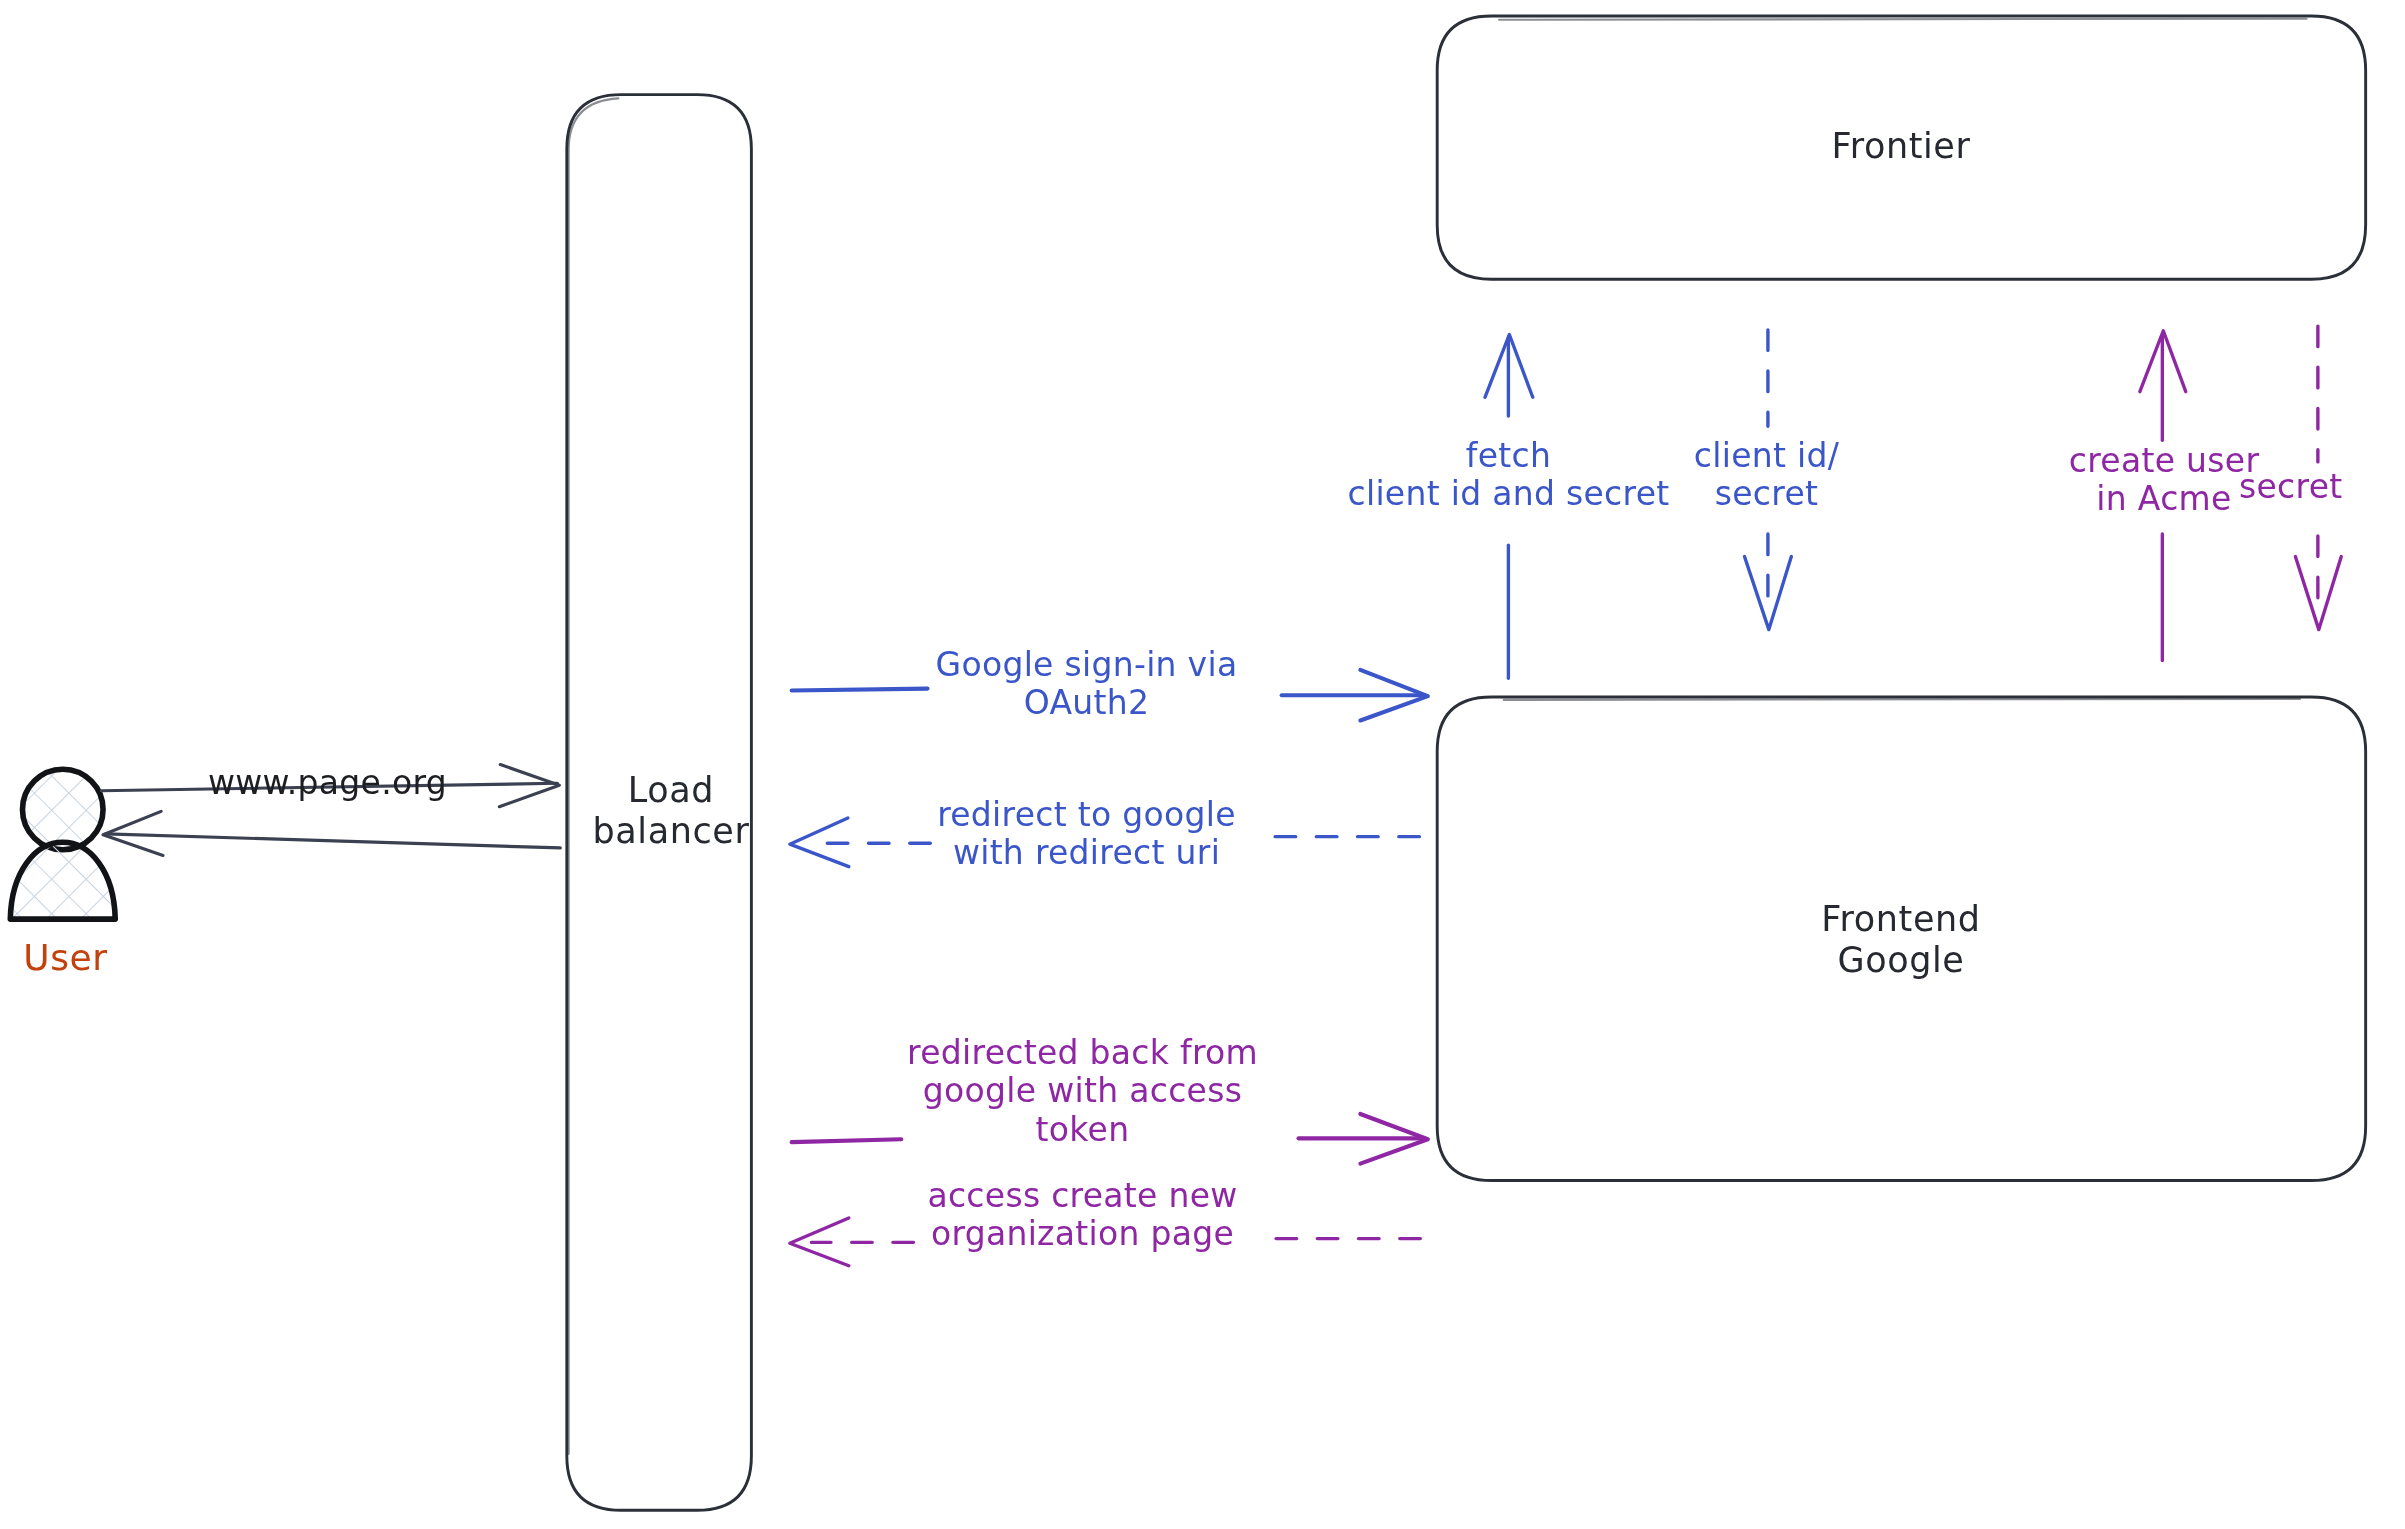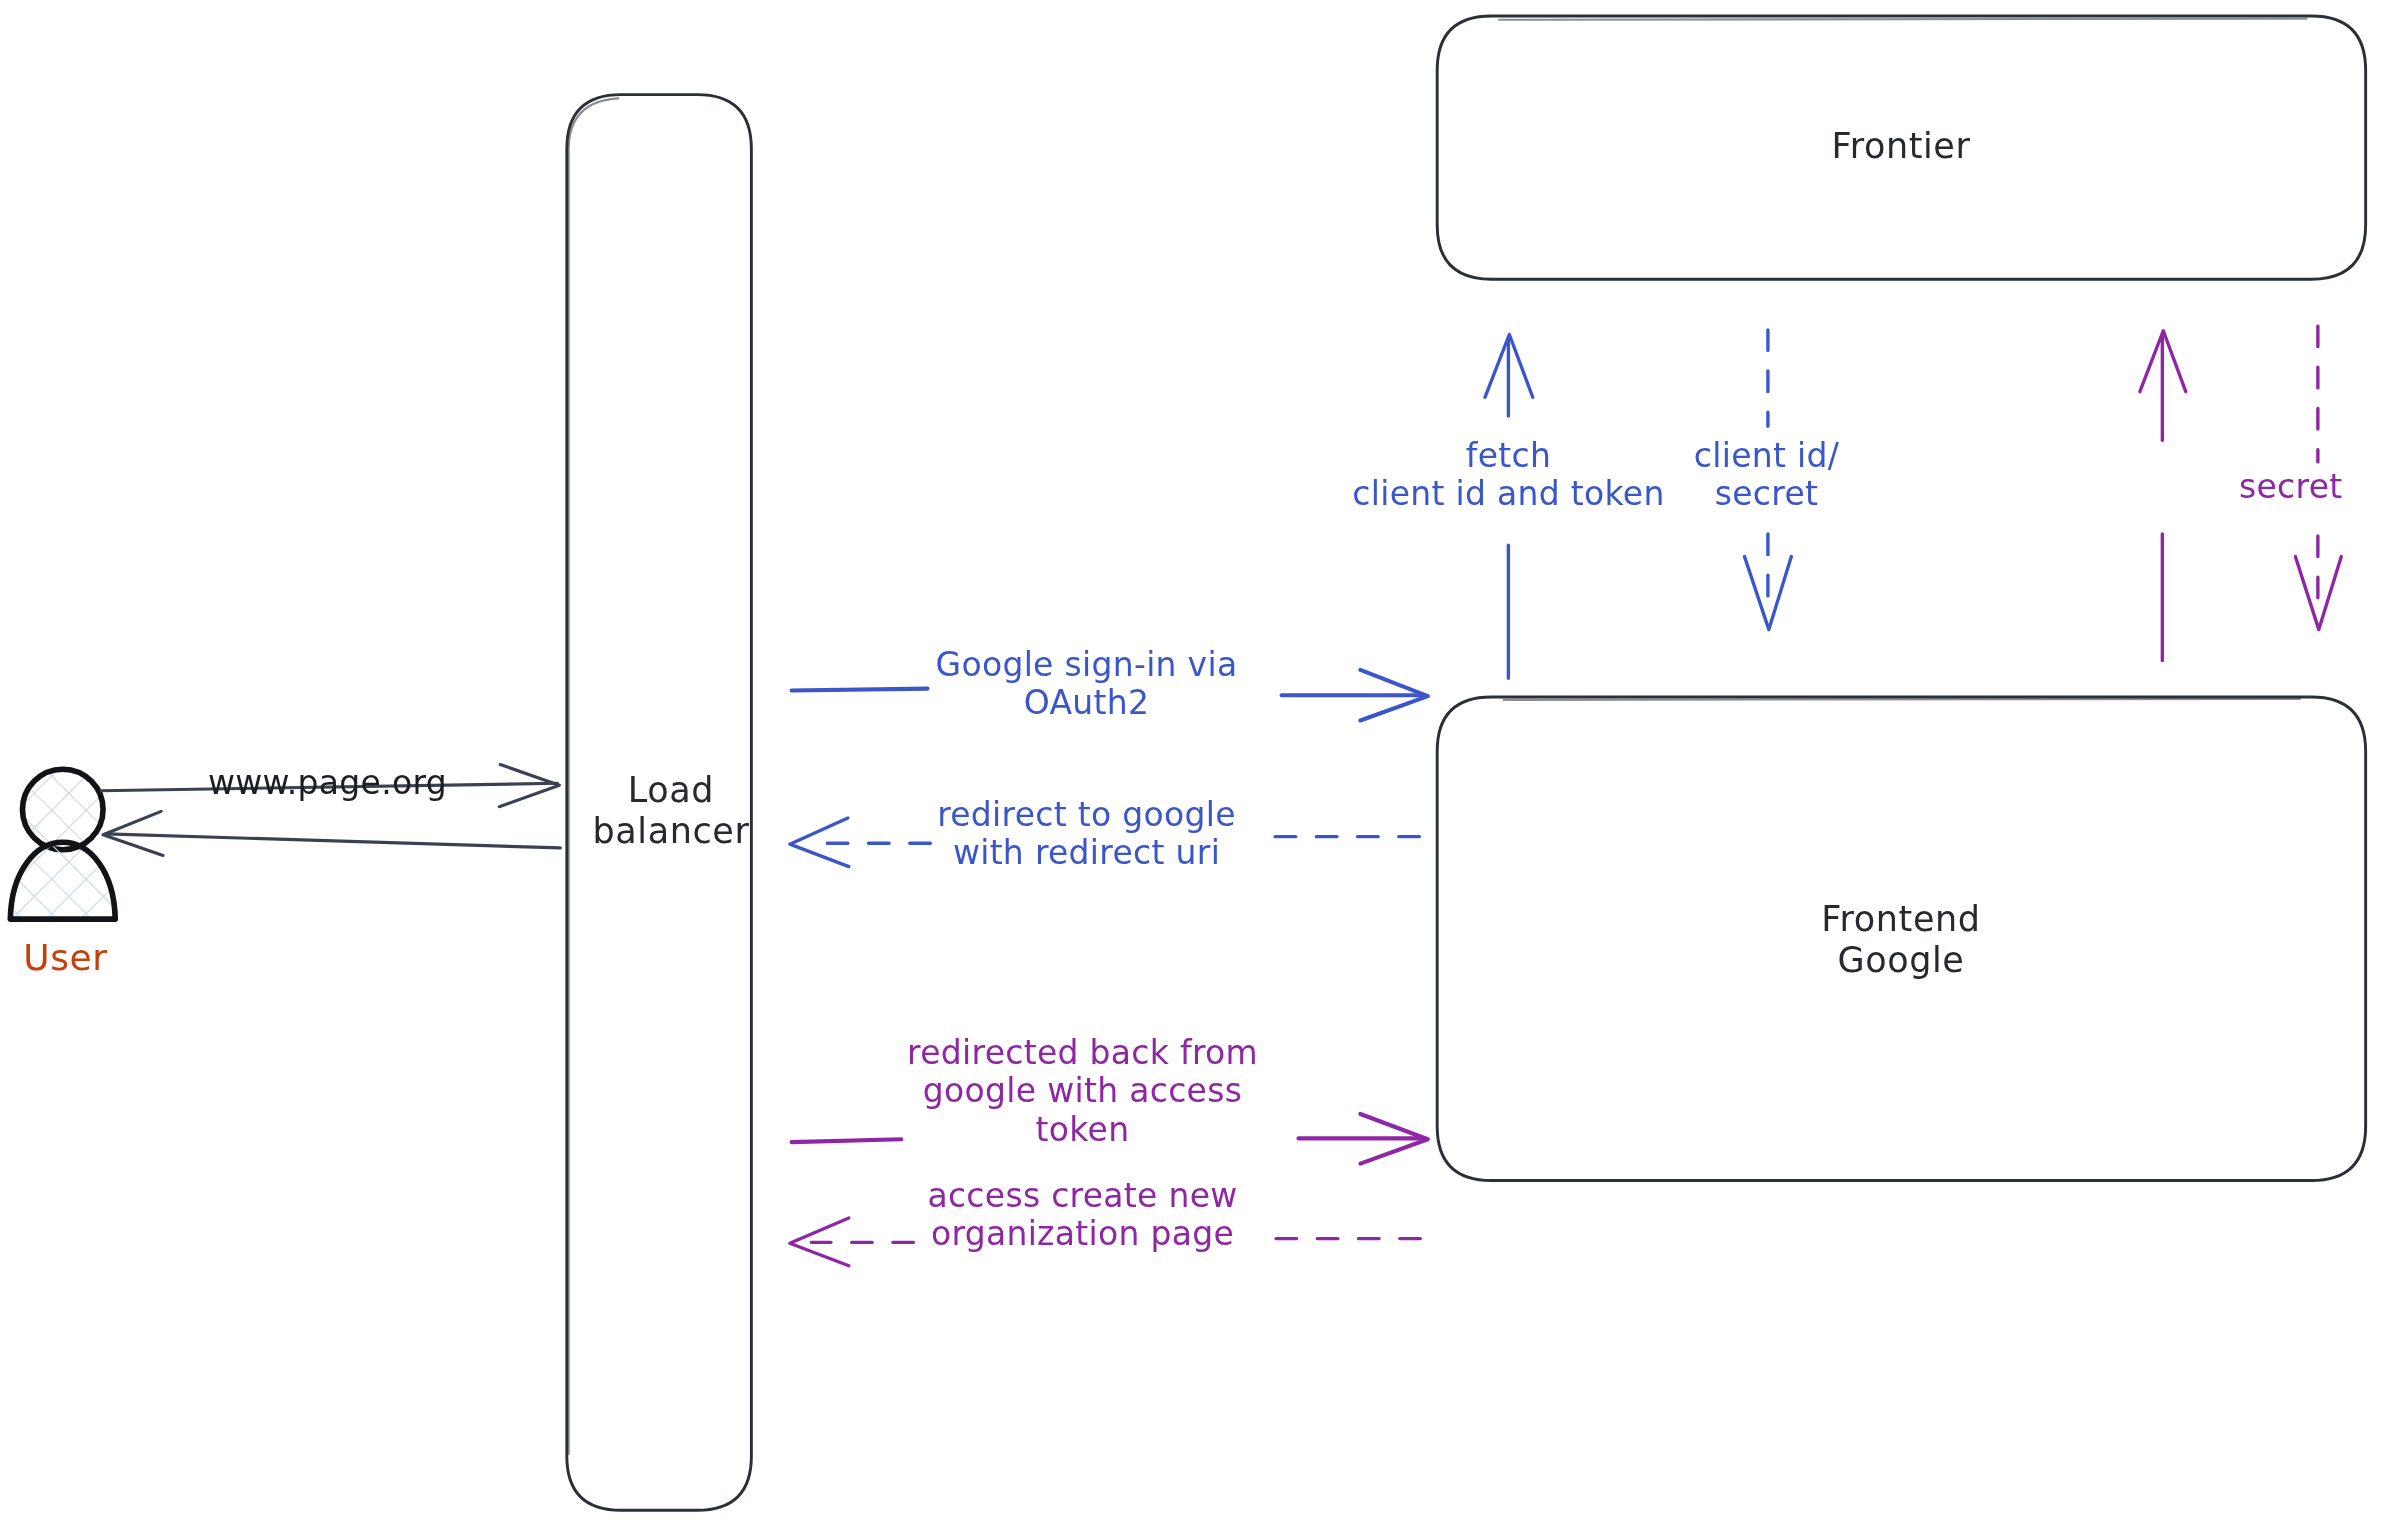--- a/index.html
+++ b/index.html
@@ -220,22 +220,24 @@
 with redirect uri</div>
 
   <div class="edge-label purple" style="left:881px; top:1034px; width:403px;">redirected back from
 google with access
 token</div>
 
   <div class="edge-label purple" style="left:881px; top:1177px; width:403px;">access create new
 organization page</div>
 
   <div class="edge-label blue" style="left:1293px; top:437px; width:431px;">fetch
-client id and token</div>
+client id and secret</div>
 
   <div class="edge-label blue" style="left:1668px; top:437px; width:197px;">client id/
 secret</div>
 
+  <div class="edge-label purple" style="left:2035px; top:442px; width:258px;">create user
+in Acme</div>
 
   <div class="edge-label purple" style="left:2239px; top:468px; width:166px; text-align:left;">secret</div>
 
 </div>
 
 
 </body></html>

